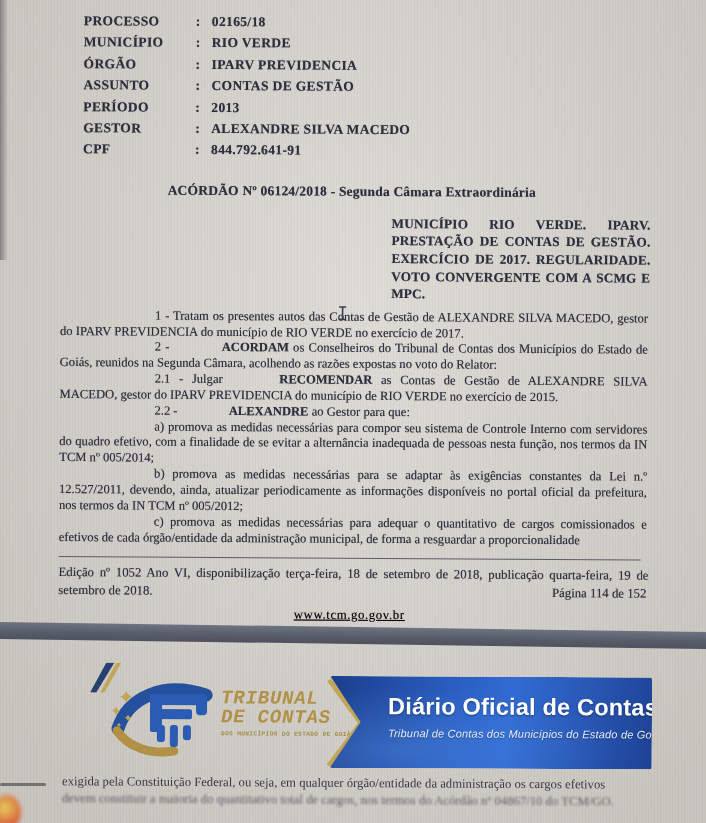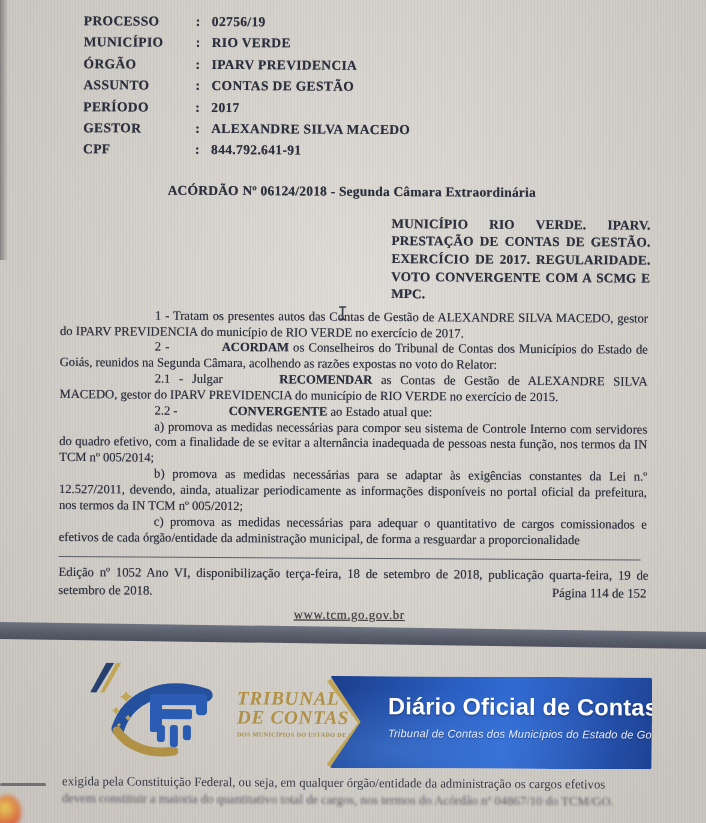--- a/index.html
+++ b/index.html
@@ -53,36 +53,36 @@
     margin: 11px 62px 0 62px; height: 0;
     border: none; border-top: 1.6px solid #454a58; opacity: 0.85;
   }
   .footer-meta {
     position: relative; margin: 7px 54px 0 62px;
     font-size: 12.8px; line-height: 17.2px; text-align: justify;
   }
   .footer-meta .pagenum { position: absolute; right: 2px; bottom: 0; }
   .sitelink-row { text-align: center; margin-top: 4px; }
   .sitelink {
-    color: #404040; text-decoration: underline;
+    color: #000000; text-decoration: underline;
     font-size: 12.8px; letter-spacing: 0.6px; cursor: pointer;
   }
 
   
   .break-bar {
     position: absolute; left: -5px; top: 627px; width: 716px; height: 17px;
     background: linear-gradient(180deg, #6e7382, #585d6a 55%, #4e525e);
     transform: rotate(0.8deg);
   }
 
   
   .banner-zone { position: absolute; left: 0; top: 658px; width: 706px; height: 118px; transform: rotate(0.3deg); }
   .corner-ribbon { position: absolute; left: 90px; top: 6px; }
   .logo-mark { position: absolute; left: 104px; top: 10px; }
-  .logo-text { position: absolute; left: 237px; top: 32px; width: 110px; font-family: Liberation Serif, serif; }
+  .logo-text { position: absolute; left: 221px; top: 32px; width: 110px; font-family: Liberation Mono, monospace; }
   .logo-text .lt1, .logo-text .lt2 {
     font-weight: bold; font-style: italic; font-size: 19px; line-height: 18.5px;
     color: #b09145; letter-spacing: 0.8px; white-space: nowrap;
   }
   .logo-text .lt-sub {
     margin-top: 4px; font-weight: bold; font-size: 6.2px; letter-spacing: 0.35px;
     color: #a38e49; white-space: nowrap;
   }
   .gold-chevron { position: absolute; left: 325px; top: 20px; }
   .masthead {
@@ -128,41 +128,41 @@
 <body>
 
 <div class="edge-shadow"></div>
 
 <div class="page">
 
   <div class="hdr">
     <div class="hrow">
       <span class="hlabel">PROCESSO</span>
       <span class="hcolon">:</span>
-      <span class="hvalue">02756/19</span>
+      <span class="hvalue">02165/18</span>
     </div>
     <div class="hrow">
       <span class="hlabel">MUNICÍPIO</span>
       <span class="hcolon">:</span>
       <span class="hvalue">RIO VERDE</span>
     </div>
     <div class="hrow">
       <span class="hlabel">ÓRGÃO</span>
       <span class="hcolon">:</span>
       <span class="hvalue">IPARV PREVIDENCIA</span>
     </div>
     <div class="hrow">
       <span class="hlabel">ASSUNTO</span>
       <span class="hcolon">:</span>
       <span class="hvalue">CONTAS DE GESTÃO</span>
     </div>
     <div class="hrow">
       <span class="hlabel">PERÍODO</span>
       <span class="hcolon">:</span>
-      <span class="hvalue">2017</span>
+      <span class="hvalue">2013</span>
     </div>
     <div class="hrow">
       <span class="hlabel">GESTOR</span>
       <span class="hcolon">:</span>
       <span class="hvalue">ALEXANDRE SILVA MACEDO</span>
     </div>
     <div class="hrow">
       <span class="hlabel">CPF</span>
       <span class="hcolon">:</span>
       <span class="hvalue">844.792.641-91</span>
@@ -177,21 +177,21 @@
     <p>
       <span>1 - Tratam os presentes autos das Contas de Gestão de ALEXANDRE SILVA MACEDO, gestor do IPARV PREVIDENCIA do município de RIO VERDE no exercício de 2017.</span>
     </p>
     <p>
       <span>2 - </span><span class="b">ACORDAM</span><span> os Conselheiros do Tribunal de Contas dos Municípios do Estado de Goiás, reunidos na Segunda Câmara, acolhendo as razões expostas no voto do Relator:</span>
     </p>
     <p>
       <span>2.1 - Julgar </span><span class="b">RECOMENDAR</span><span> as Contas de Gestão de ALEXANDRE SILVA MACEDO, gestor do IPARV PREVIDENCIA do município de RIO VERDE no exercício de 2015.</span>
     </p>
     <p>
-      <span>2.2 - </span><span class="b">CONVERGENTE</span><span> ao Estado atual que:</span>
+      <span>2.2 - </span><span class="b">ALEXANDRE</span><span> ao Gestor para que:</span>
     </p>
     <p>
       <span>a) promova as medidas necessárias para compor seu sistema de Controle Interno com servidores do quadro efetivo, com a finalidade de se evitar a alternância inadequada de pessoas nesta função, nos termos da IN TCM nº 005/2014;</span>
     </p>
     <p>
       <span>b) promova as medidas necessárias para se adaptar às exigências constantes da Lei n.º 12.527/2011, devendo, ainda, atualizar periodicamente as informações disponíveis no portal oficial da prefeitura, nos termos da IN TCM nº 005/2012;</span>
     </p>
     <p>
       <span>c) promova as medidas necessárias para adequar o quantitativo de cargos comissionados e efetivos de cada órgão/entidade da administração municipal, de forma a resguardar a proporcionalidade</span>
     </p>

